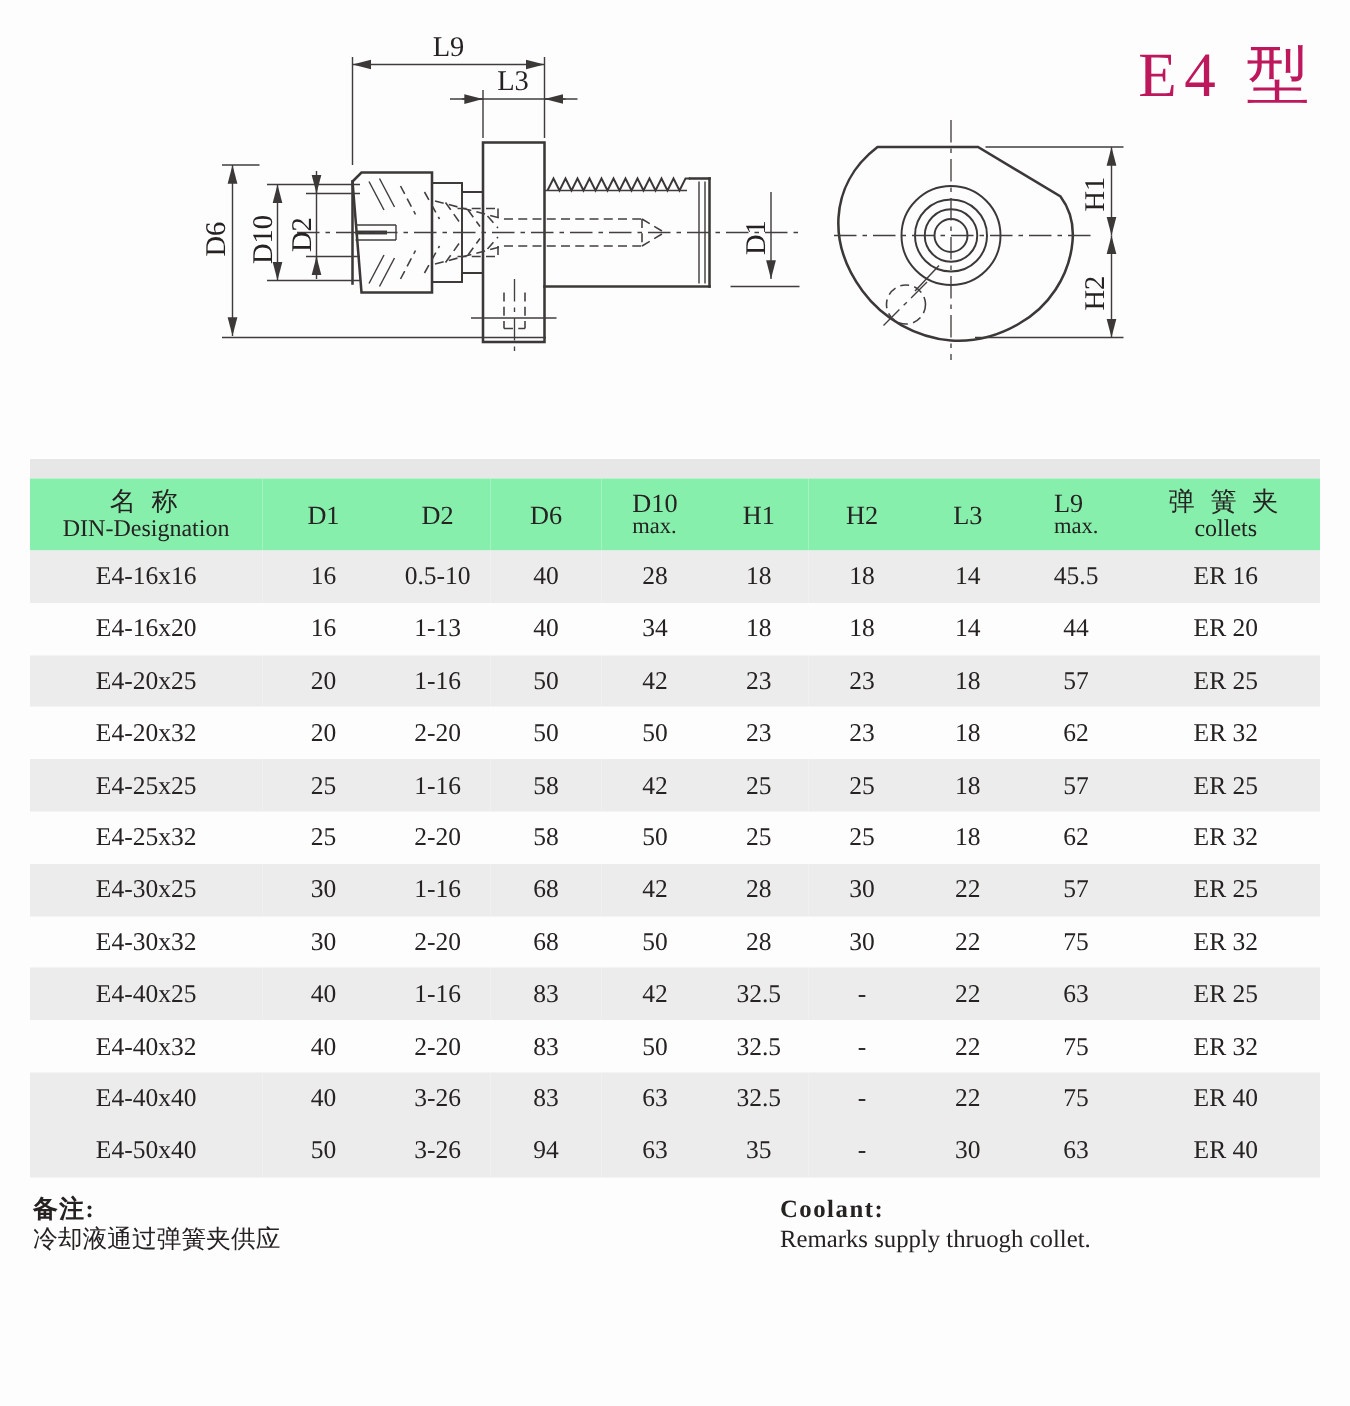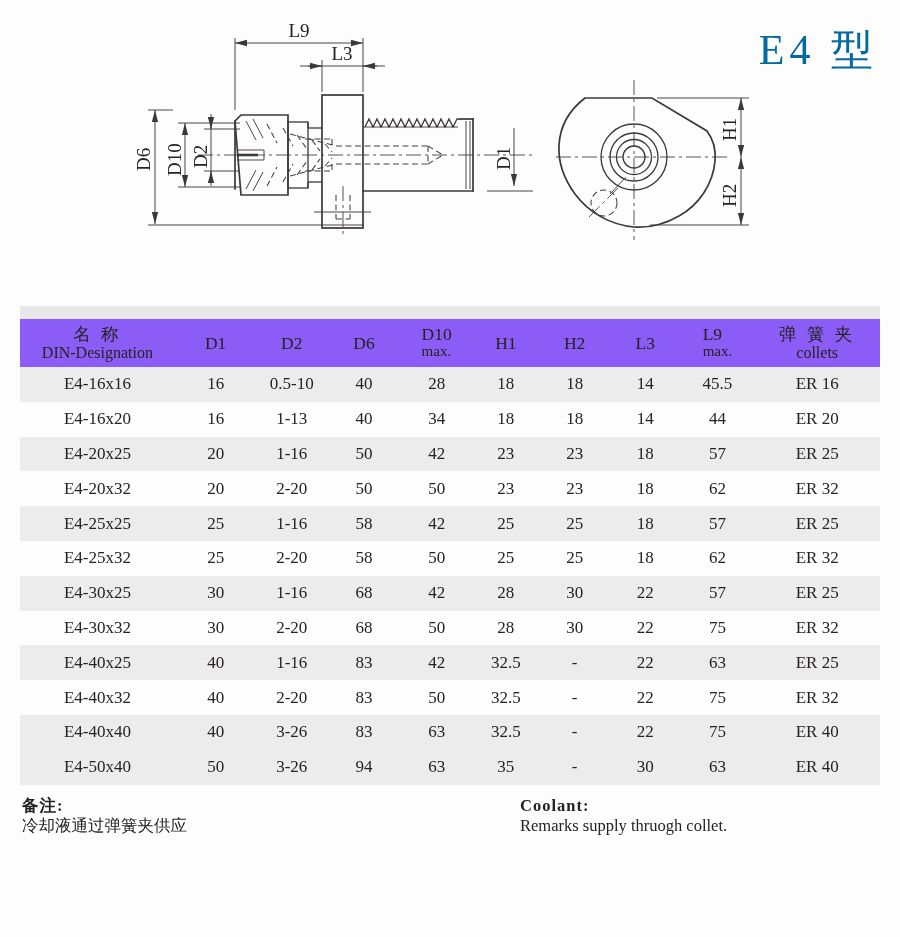--- a/index.html
+++ b/index.html
@@ -11,21 +11,21 @@
     position:relative;
     overflow:hidden;
   }
   .page{position:relative;width:900px;height:937px;}
 
   
   .drawing-area{position:relative;width:900px;height:306px;}
   .drawing-area svg{position:absolute;left:0;top:0;}
   .page-title{
     position:absolute;top:22px;right:22px;
-    font-size:42px;letter-spacing:5px;color:#0369a1;
+    font-size:42px;letter-spacing:5px;color:#be185d;
     font-family:"Liberation Serif", serif;
   }
 
   .ol{stroke:#3c3838;stroke-width:1.7;fill:none;stroke-linejoin:miter;stroke-linecap:square;}
   .md{stroke:#3c3838;stroke-width:1.3;fill:none;}
   .thin{stroke:#413c3c;stroke-width:0.95;fill:none;}
   .thick{stroke:#3c3838;stroke-width:2.6;fill:none;}
   .dash{stroke:#443f3f;stroke-width:1.05;fill:none;stroke-dasharray:6 3.5;}
   .cl{stroke:#443f3f;stroke-width:0.9;fill:none;stroke-dasharray:15 4 3 4;}
   .dimtxt{font-family:"Liberation Serif", serif;font-size:19px;fill:#272222;}
@@ -35,21 +35,21 @@
   .table-topbar{height:13px;background:#e7e7e7;}
   table{
     border-collapse:collapse;table-layout:fixed;width:860px;
     font-family:"Liberation Serif", serif;
   }
   th,td{
     text-align:center;vertical-align:middle;
     font-weight:normal;color:#272222;
     padding:0;
   }
-  thead th{height:48px;font-size:17.5px;background:#8b5cf6;}
+  thead th{height:48px;font-size:17.5px;background:#86efac;}
   tbody td{height:34.8px;font-size:17px;}
   tr.shade td{background:#ececec;}
   .zh{letter-spacing:3px;font-size:17.5px;display:block;line-height:1.15;}
   .en-sub{display:block;font-size:16px;line-height:1.1;}
   .stack{display:inline-block;text-align:left;line-height:1.05;}
   .stack .main{display:block;font-size:17.5px;}
   .stack .sub{display:block;font-size:15px;}
 
   
   .footer{position:relative;margin:11px 20px 0 20px;width:860px;font-size:16.5px;line-height:1.25;}

